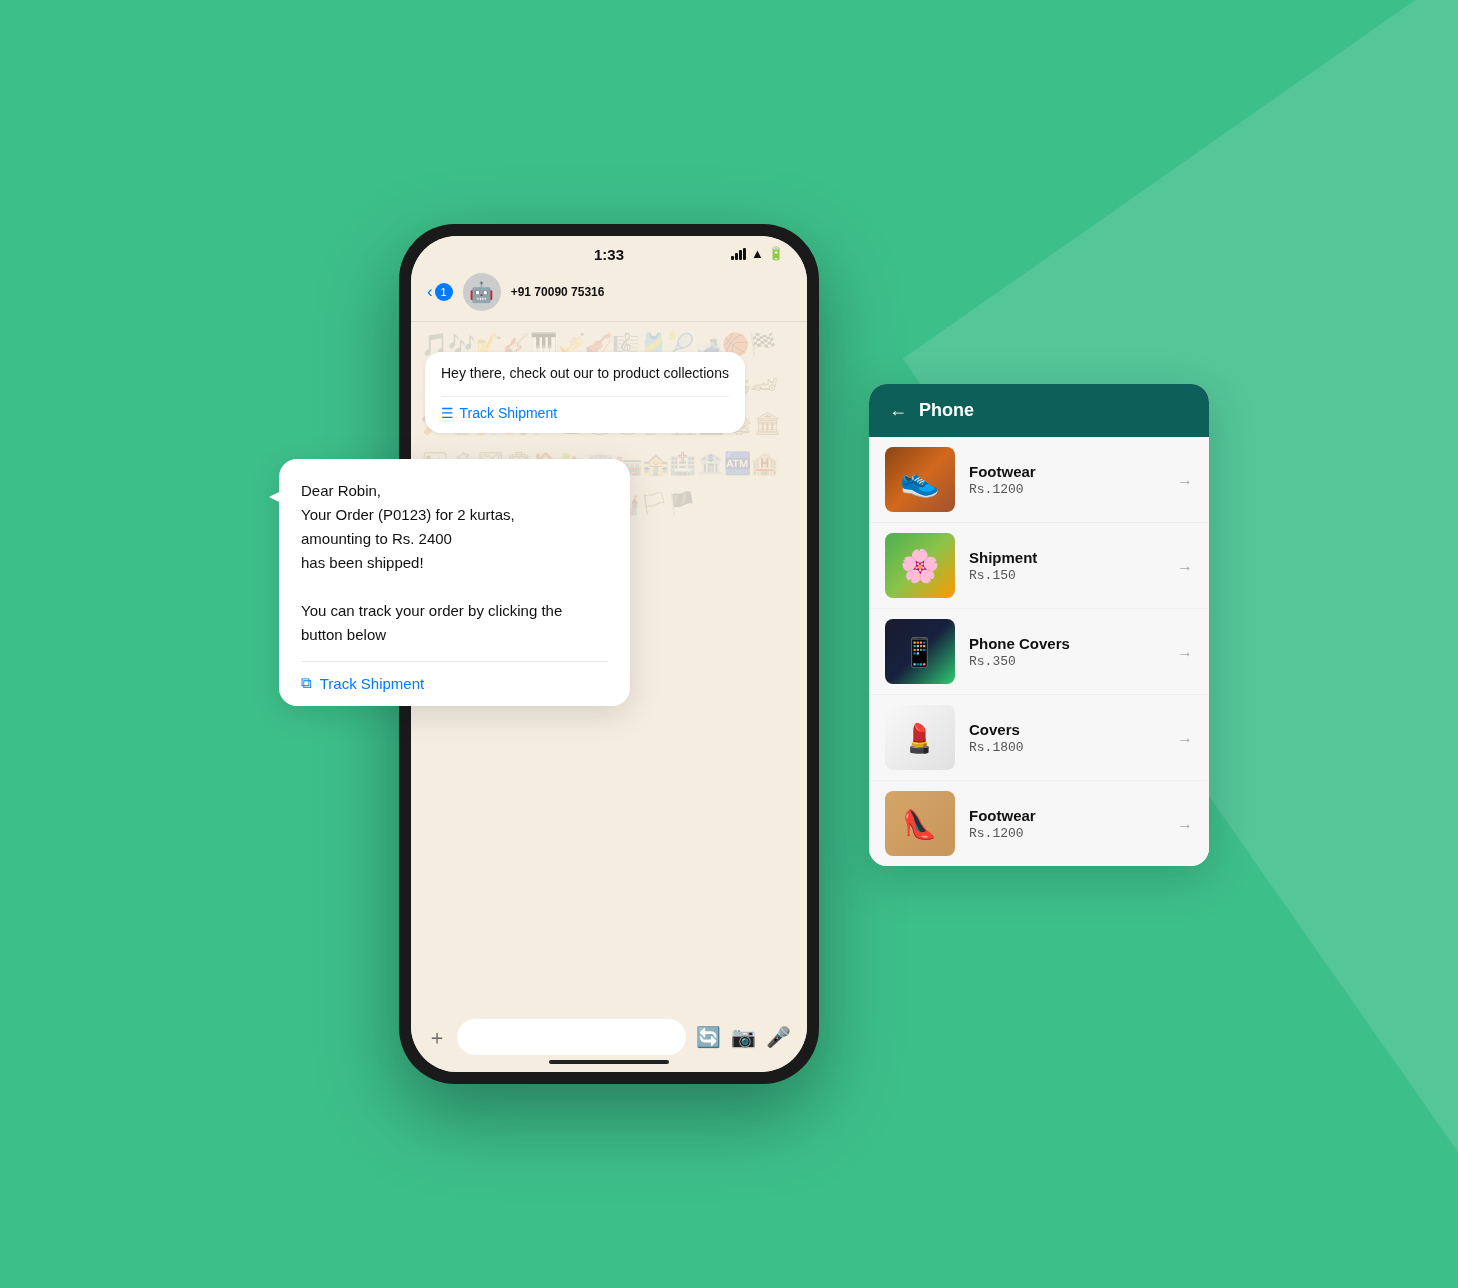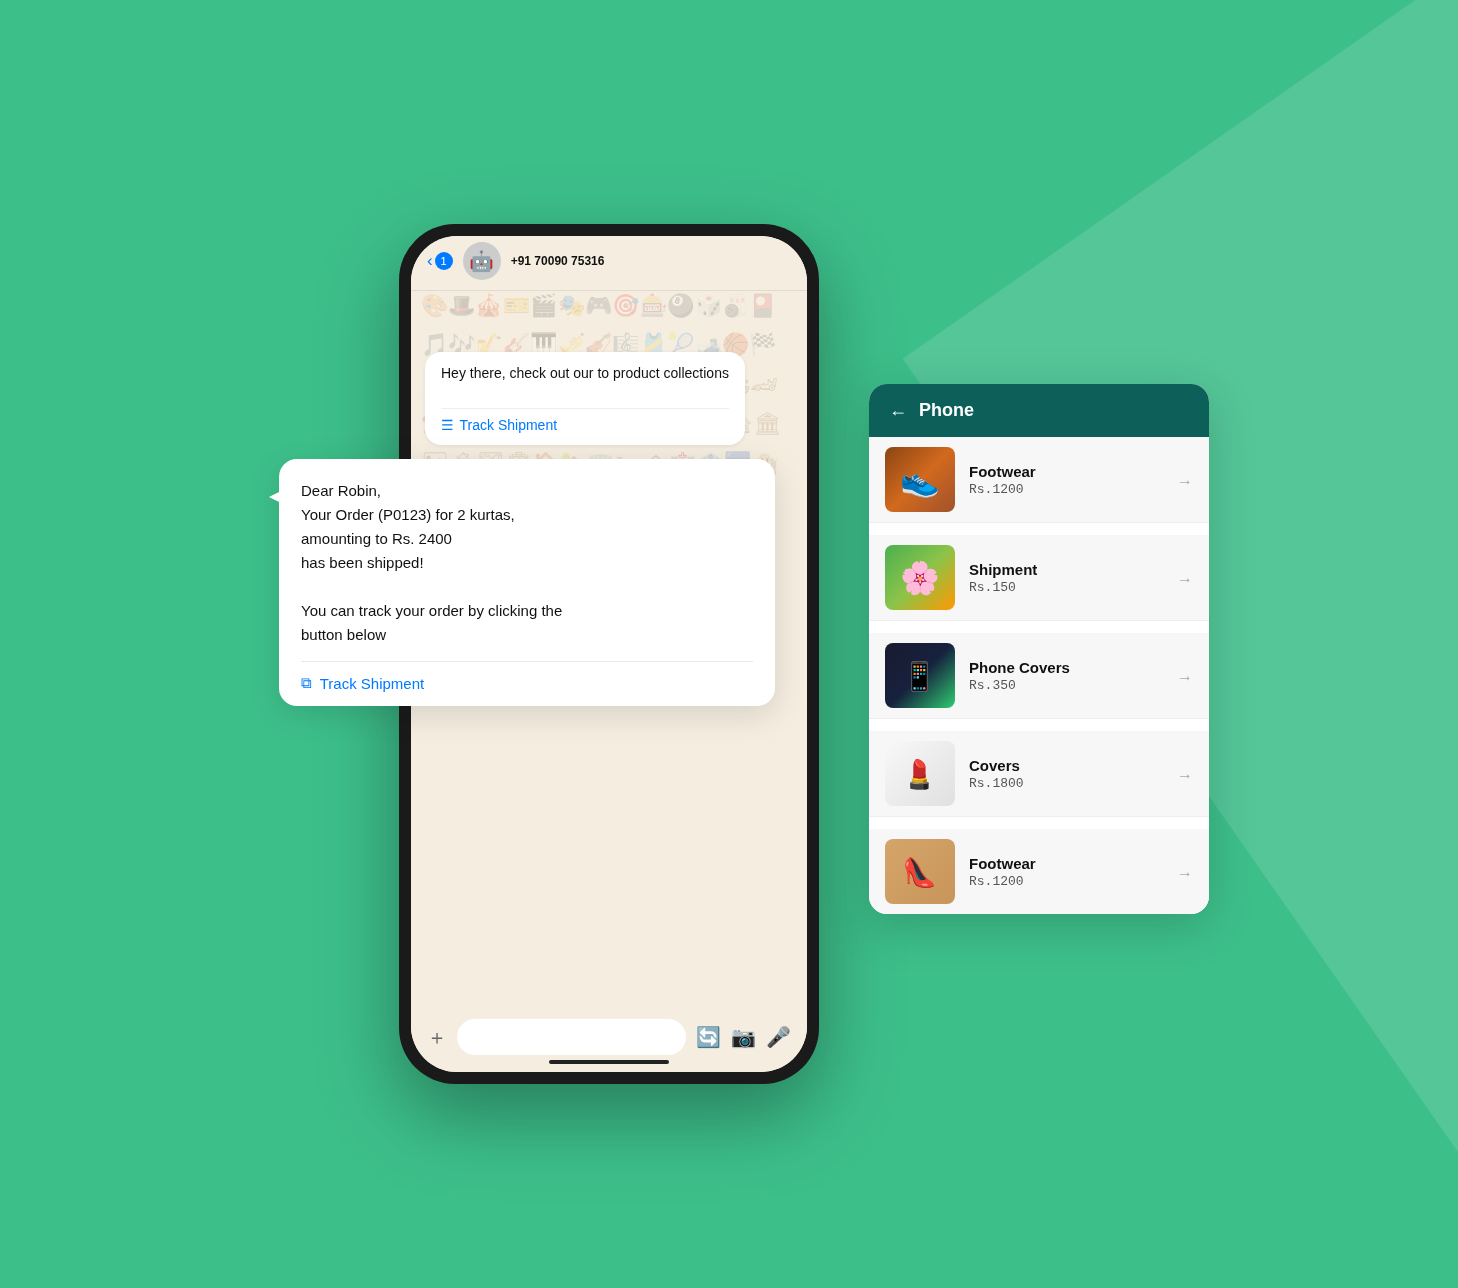--- a/index.html
+++ b/index.html
@@ -150,21 +150,21 @@
       padding: 12px 16px;
       max-width: 88%;
       align-self: flex-start;
       box-shadow: 0 1px 4px rgba(0,0,0,0.08);
     }
 
     .bubble-text {
       font-size: 14px;
       color: #111;
       line-height: 1.4;
-      margin-bottom: 24px;
+      margin-bottom: 12px;
     }
 
     .bubble-link {
       color: #007aff;
       font-size: 14px;
       font-weight: 500;
       display: flex;
       align-items: center;
       gap: 6px;
       border-top: 1px solid #eee;
@@ -206,21 +206,21 @@
       height: 4px;
       background: #222;
       border-radius: 2px;
     }
 
     
     .floating-bubble {
       position: absolute;
       top: 295px;
       left: 0px;
-      width: 496px;
+      width: 351px;
       background: white;
       border-radius: 18px;
       padding: 20px 22px 14px;
       box-shadow: 0 8px 32px rgba(0,0,0,0.13);
       z-index: 3;
     }
     .floating-bubble::before {
       content: '';
       position: absolute;
       top: 28px;
@@ -265,21 +265,20 @@
       padding: 16px 20px;
       font-size: 18px;
       font-weight: 600;
       display: flex;
       align-items: center;
       gap: 12px;
     }
     .menu-items {
       display: flex;
       flex-direction: column;
-      gap: 12px;
     }
     .menu-item {
       display: flex;
       align-items: center;
       padding: 10px 16px;
       gap: 14px;
       background: #f7f7f7;
       border-bottom: 1px solid #eee;
     }
     .menu-item:last-child {
@@ -410,20 +409,33 @@
 
 <div class="scene">
 
   <div class="phone">
     <div class="phone-screen">
 
       <div class="wallpaper-icons">
         🎧🎮🎨🎭🎪🎠🎡🎢🎣🎤🎥🎦🎧🎨🎩🎪🎫🎬🎭🎮🎯🎰🎱🎲🎳🎴🎵🎶🎷🎸🎹🎺🎻🎼🎽🎾🎿🏀🏁🏂🏃🏄🏅🏆🏇🏈🏉🏊🏋🏌🏍🏎🏏🏐🏑🏒🏓🏔🏕🏖🏗🏘🏙🏚🏛🏜🏝🏞🏟🏠🏡🏢🏣🏤🏥🏦🏧🏨🏩🏪🏫🏬🏭🏮🏯🏰🏳🏴
       </div>
 
+      <div class="status-bar">
+        <span>1:33</span>
+        <div class="status-bar-right">
+          <div class="signal-bars">
+            <div class="signal-bar" style="height:4px"></div>
+            <div class="signal-bar" style="height:7px"></div>
+            <div class="signal-bar" style="height:10px"></div>
+            <div class="signal-bar" style="height:12px"></div>
+          </div>
+          <span class="wifi-icon">▲</span>
+          <span class="battery-icon">🔋</span>
+        </div>
+      </div>
 
       <div class="nav-bar">
         <div class="nav-back">
           <span>‹</span>
           <div class="nav-badge">1</div>
         </div>
         <div class="nav-avatar">🤖</div>
         <span class="nav-phone">+91 70090 75316</span>
       </div>
 

